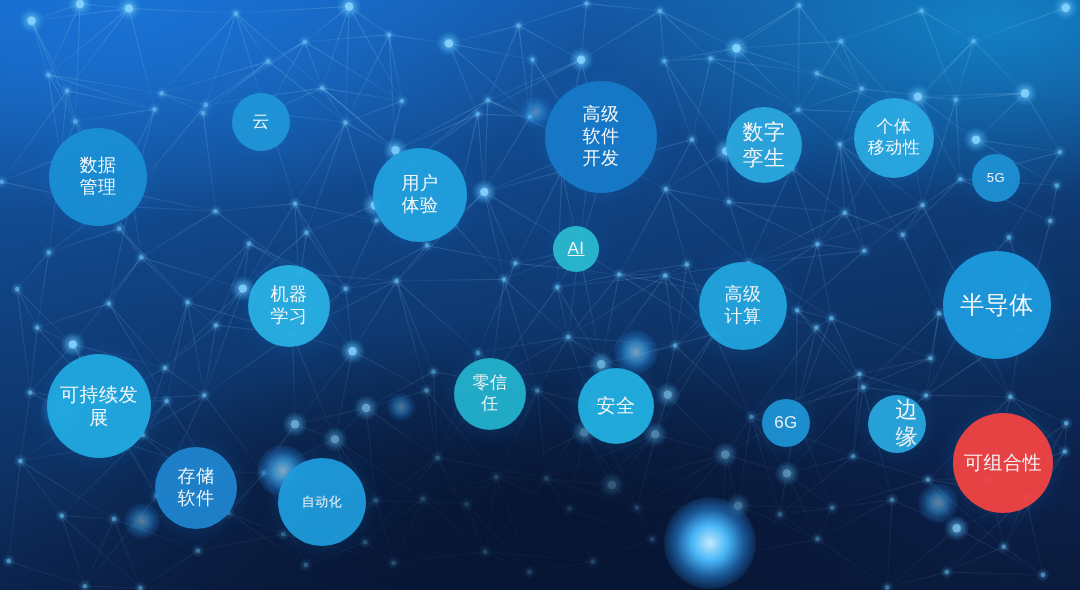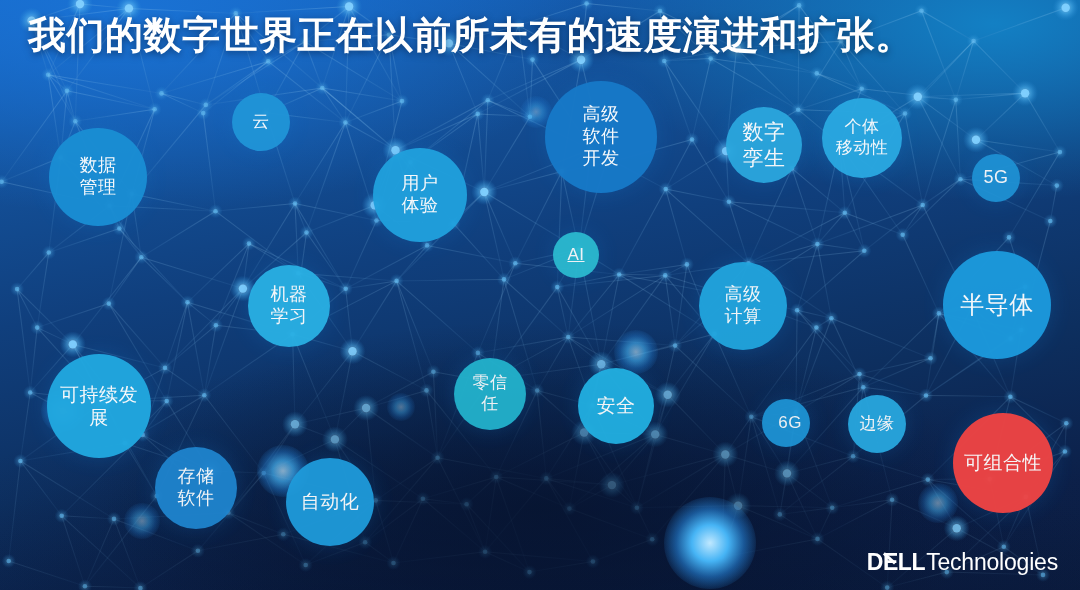--- a/index.html
+++ b/index.html
@@ -1110,21 +1110,20 @@
       <div class="glow-dot" style="left: 664px; top: 497px; width: 92px; height: 92px; opacity: 1;"></div>
       <div class="glow-dot" style="left: 257px; top: 445px; width: 52px; height: 52px; opacity: 0.7;"></div>
       <div class="glow-dot" style="left: 614px; top: 330px; width: 44px; height: 44px; opacity: 0.6;"></div>
       <div class="glow-dot" style="left: 41px; top: 389px; width: 44px; height: 44px; opacity: 0.55;"></div>
       <div class="glow-dot" style="left: 918px; top: 483px; width: 40px; height: 40px; opacity: 0.5;"></div>
       <div class="glow-dot" style="left: 124px; top: 503px; width: 36px; height: 36px; opacity: 0.45;"></div>
       <div class="glow-dot" style="left: 520px; top: 96px; width: 32px; height: 32px; opacity: 0.4;"></div>
       <div class="glow-dot" style="left: 387px; top: 393px; width: 28px; height: 28px; opacity: 0.4;"></div>
     </div>
 
-  <div class="title">我们的数字世界正在以前所未有的速度演进和扩张。</div>
 
   <div id="bubble-layer">
       <div class="bubble" style="left: 49px; top: 128px; width: 98px; height: 98px; background: rgb(26, 142, 212); opacity: 0.96; font-size: 18px;">
         <span>
           <span style="display:block">数据</span>
           <span style="display:block">管理</span>
         </span>
       </div>
       <div class="bubble" style="left: 232px; top: 93px; width: 58px; height: 58px; background: rgb(32, 149, 216); opacity: 0.95; font-size: 17px;">
         <span>
@@ -1143,38 +1142,38 @@
           <span style="display:block">软件</span>
           <span style="display:block">开发</span>
         </span>
       </div>
       <div class="bubble" style="left: 726px; top: 107px; width: 76px; height: 76px; background: rgb(43, 167, 222); opacity: 0.95; font-size: 21px;">
         <span>
           <span style="display:block">数字</span>
           <span style="display:block">孪生</span>
         </span>
       </div>
-      <div class="bubble" style="left: 822px; top: 98px; width: 80px; height: 80px; background: rgb(42, 169, 226); opacity: 0.95; font-size: 17px;">
+      <div class="bubble" style="left: 854px; top: 98px; width: 80px; height: 80px; background: rgb(42, 169, 226); opacity: 0.95; font-size: 17px;">
         <span>
           <span style="display:block">个体</span>
           <span style="display:block">移动性</span>
         </span>
       </div>
-      <div class="bubble" style="left: 972px; top: 154px; width: 48px; height: 48px; background: rgb(31, 147, 214); opacity: 0.92; font-size: 18px;">
+      <div class="bubble" style="left: 972px; top: 154px; width: 48px; height: 48px; background: rgb(31, 147, 214); opacity: 0.92; font-size: 13px;">
         <span>
           <span style="display:block">5G</span>
         </span>
       </div>
       <div class="bubble" style="left: 248px; top: 265px; width: 82px; height: 82px; background: rgb(41, 176, 228); opacity: 0.95; font-size: 18px;">
         <span>
           <span style="display:block">机器</span>
           <span style="display:block">学习</span>
         </span>
       </div>
-      <div class="bubble" style="left: 553px; top: 232px; width: 46px; height: 46px; background: rgb(43, 188, 210); opacity: 0.93; font-size: 17px; text-decoration: underline;">
+      <div class="bubble" style="left: 553px; top: 226px; width: 46px; height: 46px; background: rgb(43, 188, 210); opacity: 0.93; font-size: 17px; text-decoration: underline;">
         <span>
           <span style="display:block">AI</span>
         </span>
       </div>
       <div class="bubble" style="left: 699px; top: 262px; width: 88px; height: 88px; background: rgb(33, 165, 222); opacity: 0.95; font-size: 18px;">
         <span>
           <span style="display:block">高级</span>
           <span style="display:block">计算</span>
         </span>
       </div>
@@ -1192,47 +1191,42 @@
         <span>
           <span style="display:block">零信</span>
           <span style="display:block">任</span>
         </span>
       </div>
       <div class="bubble" style="left: 578px; top: 368px; width: 76px; height: 76px; background: rgb(34, 176, 226); opacity: 0.95; font-size: 19px;">
         <span>
           <span style="display:block">安全</span>
         </span>
       </div>
-      <div class="bubble" style="left: 762px; top: 399px; width: 48px; height: 48px; background: rgb(30, 150, 216); opacity: 0.92; font-size: 17px; justify-content: flex-end;">
+      <div class="bubble" style="left: 762px; top: 399px; width: 48px; height: 48px; background: rgb(30, 150, 216); opacity: 0.92; font-size: 17px;">
         <span>
           <span style="display:block">6G</span>
         </span>
       </div>
-      <div class="bubble" style="left: 848px; top: 395px; width: 58px; height: 58px; background: rgb(40, 168, 224); opacity: 0.94; font-size: 17px; text-align: right;">
+      <div class="bubble" style="left: 868px; top: 395px; width: 58px; height: 58px; background: rgb(40, 168, 224); opacity: 0.94; font-size: 22px; text-align: right;">
         <span>
           <span style="display:block">边缘</span>
         </span>
       </div>
       <div class="bubble" style="left: 953px; top: 413px; width: 100px; height: 100px; background: #ef4444; opacity: 0.96; font-size: 19px;">
         <span>
           <span style="display:block">可组合性</span>
         </span>
       </div>
       <div class="bubble" style="left: 155px; top: 447px; width: 82px; height: 82px; background: rgb(31, 133, 207); opacity: 0.94; font-size: 18px;">
         <span>
           <span style="display:block">存储</span>
           <span style="display:block">软件</span>
         </span>
       </div>
-      <div class="bubble" style="left: 286px; top: 458px; width: 88px; height: 88px; background: rgb(31, 155, 219); opacity: 0.95; font-size: 19px; justify-content: center;">
+      <div class="bubble" style="left: 278px; top: 458px; width: 88px; height: 88px; background: rgb(31, 155, 219); opacity: 0.95; font-size: 13px; justify-content: center;">
         <span>
           <span style="display:block">自动化</span>
         </span>
       </div>
     </div>
 
-  <div class="logo">
-    <span class="dell">DELL<span class="slash"></span></span>
-
-    <span class="tech">Technologies</span>
-  </div>
 
 </div>
 
 </body></html>

